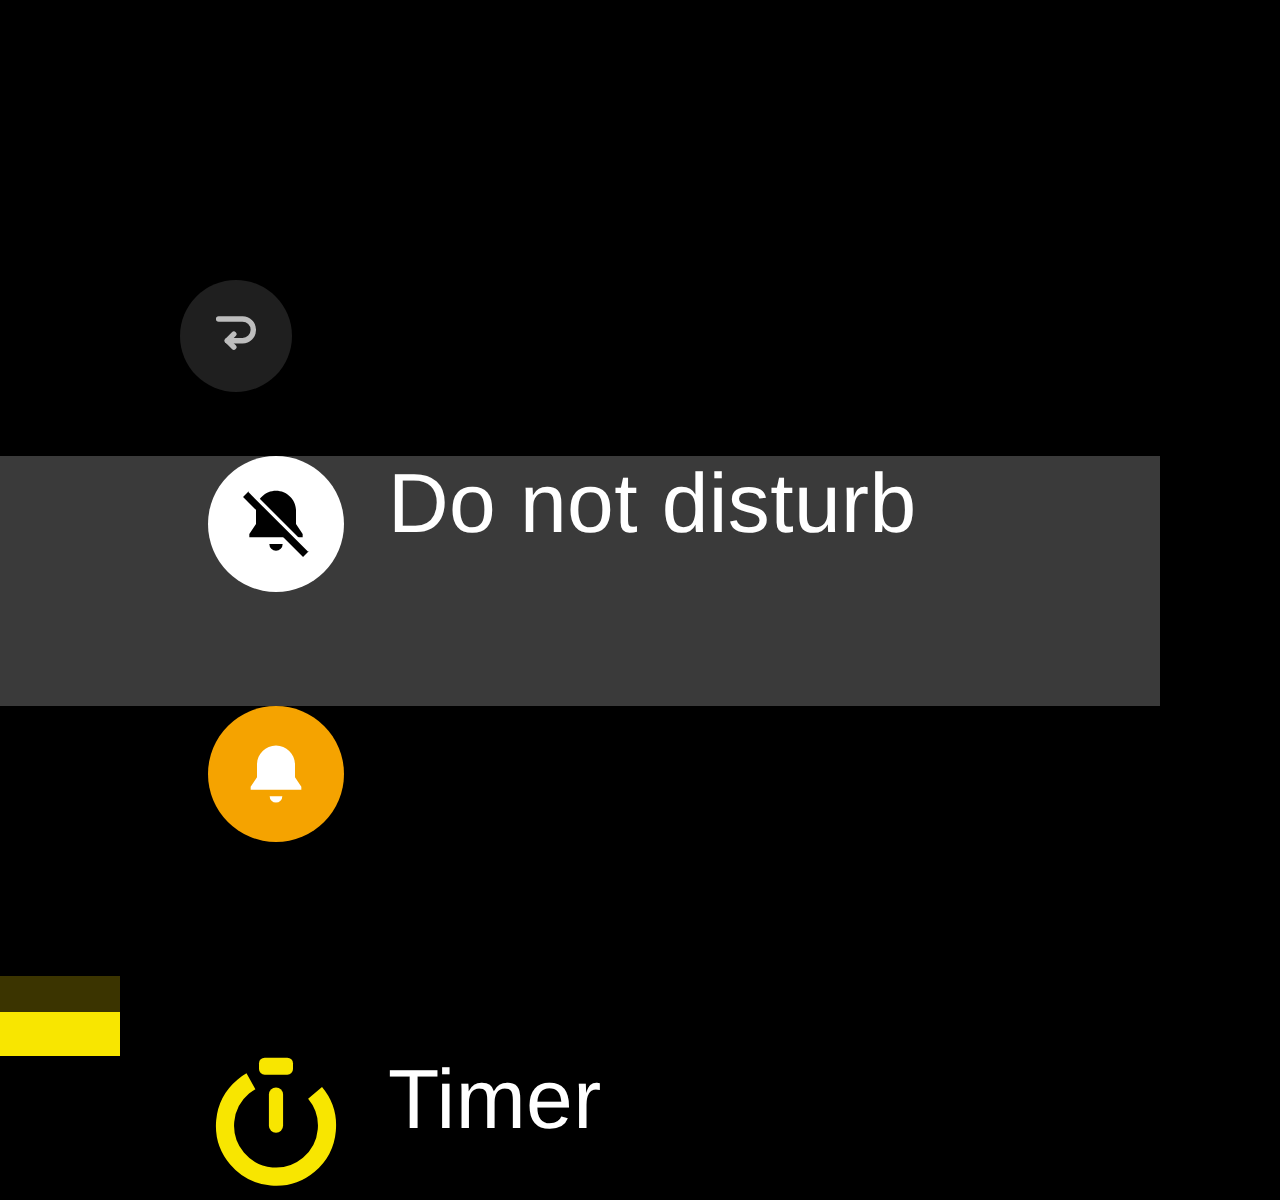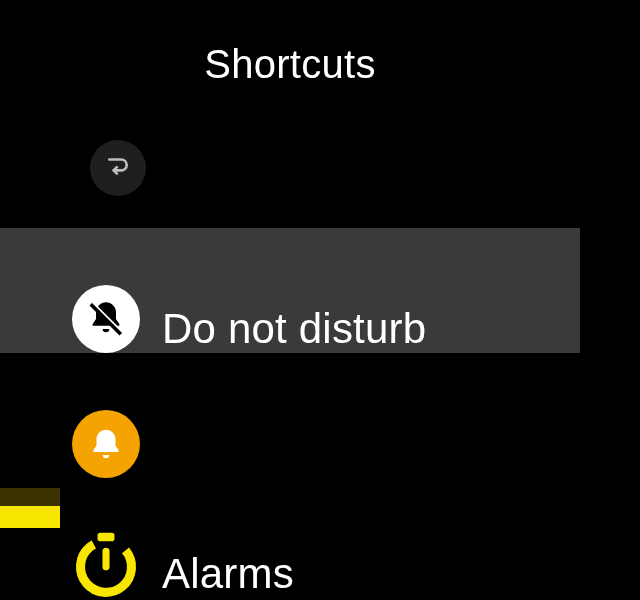--- a/index.html
+++ b/index.html
@@ -43,22 +43,22 @@
   }
   .list {
     position: absolute;
     top: 228px;
     left: 0;
     width: 580px;
   }
   .row {
     height: 125px;
     display: flex;
-    align-items: flex-end;
-    padding-left: 72px;
+    align-items: flex-start;
+    padding-left: 104px;
     box-sizing: border-box;
   }
   .row.selected {
     background: #3a3a3a;
   }
   .row .icon {
     width: 68px;
     height: 68px;
     border-radius: 50%;
     display: flex;
@@ -107,21 +107,20 @@
     width: 60px;
     height: 20px;
     background: #3b3400;
   }
 </style>
 </head>
 <body>
 
 <div class="screen">
 
-  <div class="title">Shortcuts</div>
 
   <div class="back-btn">
     <span>
       <svg width="26" height="26" viewBox="0 0 24 24" fill="none" stroke="#bdbdbd" stroke-width="2.5" stroke-linecap="round" stroke-linejoin="round">
         <path d="M4 6 H15 A5 5 0 0 1 15 16 H8"></path>
         <path d="M11 13 L8 16 L11 19"></path>
       </svg>
     </span>
   </div>
 
@@ -147,21 +146,21 @@
     </div>
 
     <div class="row timer">
       <div class="icon icon-timer">
         <svg width="68" height="68" viewBox="0 0 24 24">
           <circle cx="12" cy="13" r="9" fill="none" stroke="#f8e600" stroke-width="3.2" stroke-dasharray="44 56" transform="rotate(-40 12 13)"></circle>
           <rect x="9" y="1" width="6" height="3" rx="1" fill="#f8e600"></rect>
           <line x1="12" y1="13" x2="12" y2="7.5" stroke="#f8e600" stroke-width="2.5" stroke-linecap="round"></line>
         </svg>
       </div>
-      <div class="label">Alarms</div>
+      <div class="label">Timer</div>
     </div>
 
   </div>
 
   <div class="accent-bar-shadow"></div>
   <div class="accent-bar"></div>
 
 </div>
 
 </body></html>

